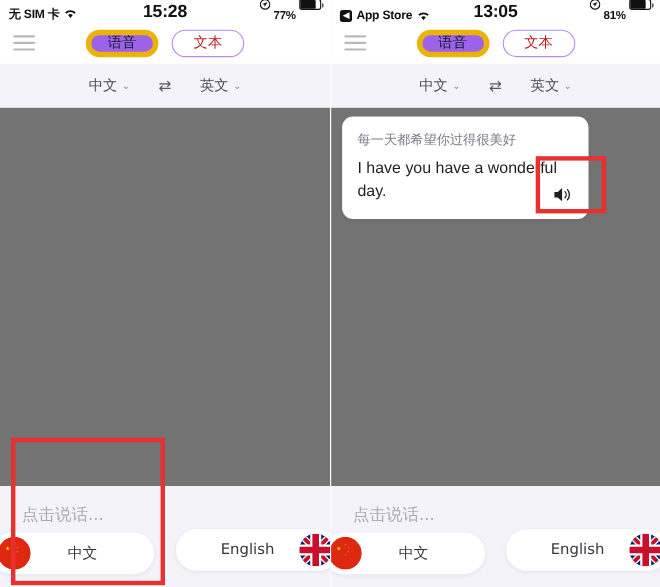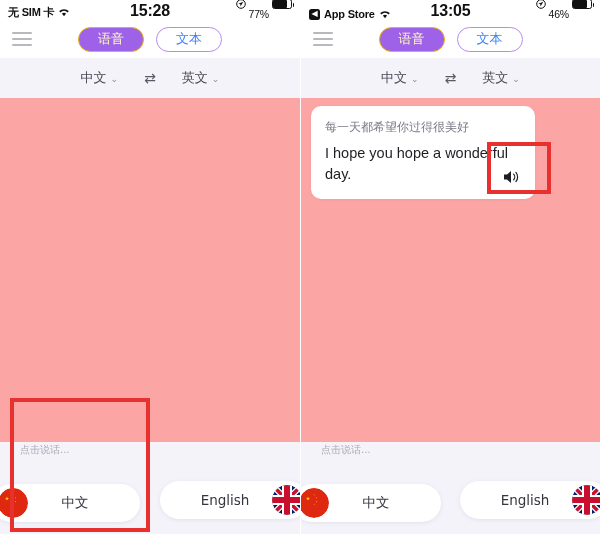--- a/index.html
+++ b/index.html
@@ -41,21 +41,21 @@
   .loc svg { display:block; }
   .battery {
     width:20px; height:10px; border:1px solid #111; border-radius:2.5px;
     position:relative; display:inline-block;
   }
   .battery::after {
     content:""; position:absolute; right:-3px; top:3px;
     width:1.5px; height:4px; background:#111; border-radius:0 1px 1px 0;
   }
   .battery i { display:block; height:100%; background:#111; border-radius:1px; }
-  .pct { font-size:10.5px; font-weight:normal;margin-top:20px; }
+  .pct { font-size:10.5px; font-weight:bold;margin-top:20px; }
 
   
   .navbar {
     height:38px; flex:0 0 38px;
     background:#ffffff;
     display:flex; align-items:center;
     padding:0 12px;
     position:relative;
   }
   .hamburger {
@@ -72,43 +72,43 @@
   .pill {
     pointer-events:auto;
     height:25px; min-width:66px;
     border-radius:13px;
     display:flex; align-items:center; justify-content:center;
     font-size:13px;
     padding:0 14px;
     cursor:pointer;
     font-family:"DejaVu Sans","Liberation Sans",sans-serif;
   }
-  .pill.active { background:#9d62e8; color:#fef9c3; border:1px solid #eab308; }
-  .pill.inactive { background:#ffffff; color:#3b82f6; border:1px solid #b98bf0; }
+  .pill.active { background:#9d62e8; color:#0f172a; border:5px solid #eab308; }
+  .pill.inactive { background:#ffffff; color:#b91c1c; border:1px solid #b98bf0; }
 
   
   .langbar {
     height:40px; flex:0 0 40px;
     background:#f4f3fa;
     display:flex; align-items:center; justify-content:center;
     gap:26px;
   }
   .lang {
     display:flex; align-items:center; gap:4px;
     font-size:13px; color:#4a4a55; cursor:pointer;
     font-family:"DejaVu Sans","Liberation Sans",sans-serif;
   }
   .caret { font-size:9px; color:#8c8c96; transform:translateY(1px); }
   .swap { font-size:14px; color:#5a5a66; cursor:pointer; }
 
   
   .convo {
     flex:1 1 auto;
     position:relative;
-    background:#fca5a5;
+    background:#737373;
     padding:8px 10px 0 10px;
     overflow:hidden;
   }
   .card {
     background:#ffffff;
     border-radius:10px;
     padding:12px 14px 14px 14px;
     width:224px;
     box-shadow:0 1px 3px rgba(80,70,120,0.07);
     position:relative;
@@ -136,22 +136,22 @@
   }
 
   
   .bottom {
     flex:0 0 auto;
     height:92px;
     position:relative;
     background:#f4f3fa;
   }
   .hint {
-    position:absolute; left:20px; top:1px;
-    font-size:10px; color:#aaaab4;
+    position:absolute; left:20px; top:17px;
+    font-size:15px; color:#aaaab4;
     font-family:"DejaVu Sans","Liberation Sans",sans-serif;
   }
   .mic-btn {
     position:absolute;
     height:38px;
     background:#ffffff;
     border-radius:19px;
     display:flex; align-items:center;
     box-shadow:0 1px 4px rgba(80,70,120,0.10);
     cursor:pointer;
@@ -282,21 +282,21 @@
         </span>
       </div>
       <div class="sb-center">13:05</div>
       <div class="sb-right">
         <span class="loc">
           <svg width="10" height="10" viewBox="0 0 10 10">
               <circle cx="5" cy="5" r="4.3" fill="none" stroke="#111" stroke-width="1"></circle>
               <path d="M7.2 2.8 L4.6 7.4 L4.3 5.3 L2.4 4.7 Z" fill="#111"></path>
             </svg>
         </span>
-        <span class="pct">46%</span>
+        <span class="pct">81%</span>
         <span class="battery">
             <i style="width:75%"></i>
           </span>
       </div>
     </div>
 
     <div class="navbar">
       <div class="hamburger">
         <span></span>
           <span></span>
@@ -316,21 +316,21 @@
       <div class="swap">⇄</div>
       <div class="lang">
         <span>英文</span>
         <span class="caret">⌄</span>
       </div>
     </div>
 
     <div class="convo">
       <div class="card">
         <div class="card-src">每一天都希望你过得很美好</div>
-        <div class="card-dst">I hope you hope a wonderful day.</div>
+        <div class="card-dst">I have you have a wonderful day.</div>
         <span class="speaker">
           <svg width="18" height="16" viewBox="0 0 18 16">
             <path d="M1 5.5 h3 L8 2 v12 L4 10.5 H1 Z" fill="#1e1e24"></path>
             <path d="M10.6 5.2 a4 4 0 0 1 0 5.6" fill="none" stroke="#1e1e24" stroke-width="1.2" stroke-linecap="round"></path>
             <path d="M12.9 3.4 a7 7 0 0 1 0 9.2" fill="none" stroke="#1e1e24" stroke-width="1.2" stroke-linecap="round"></path>
           </svg>
         </span>
       </div>
       <div class="hl" style="left:186px; top:44px; width:64px; height:52px;"></div>
     </div>

